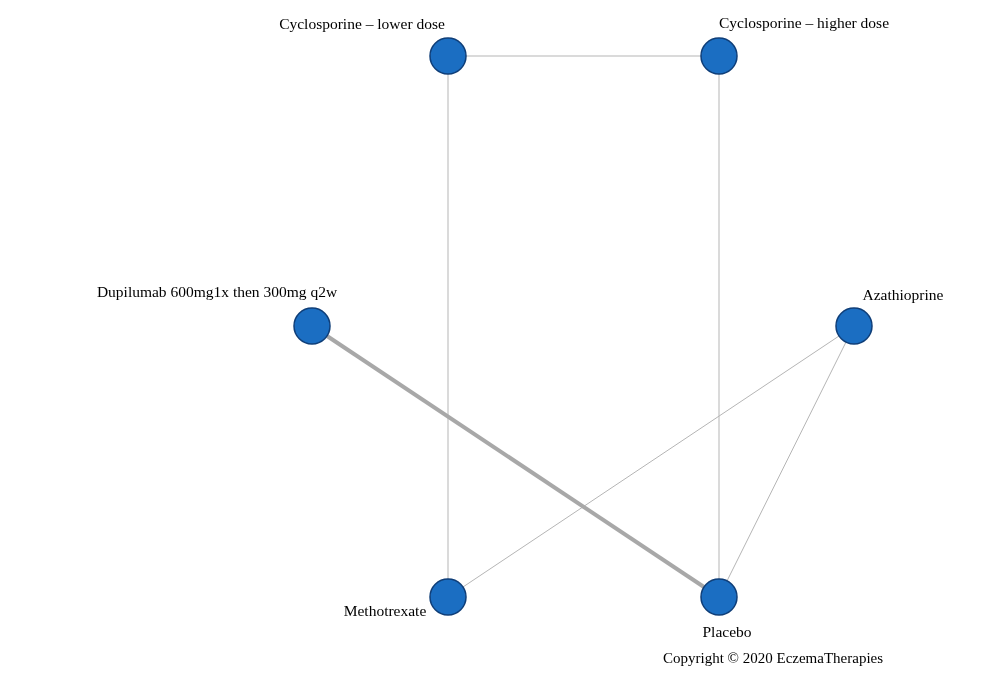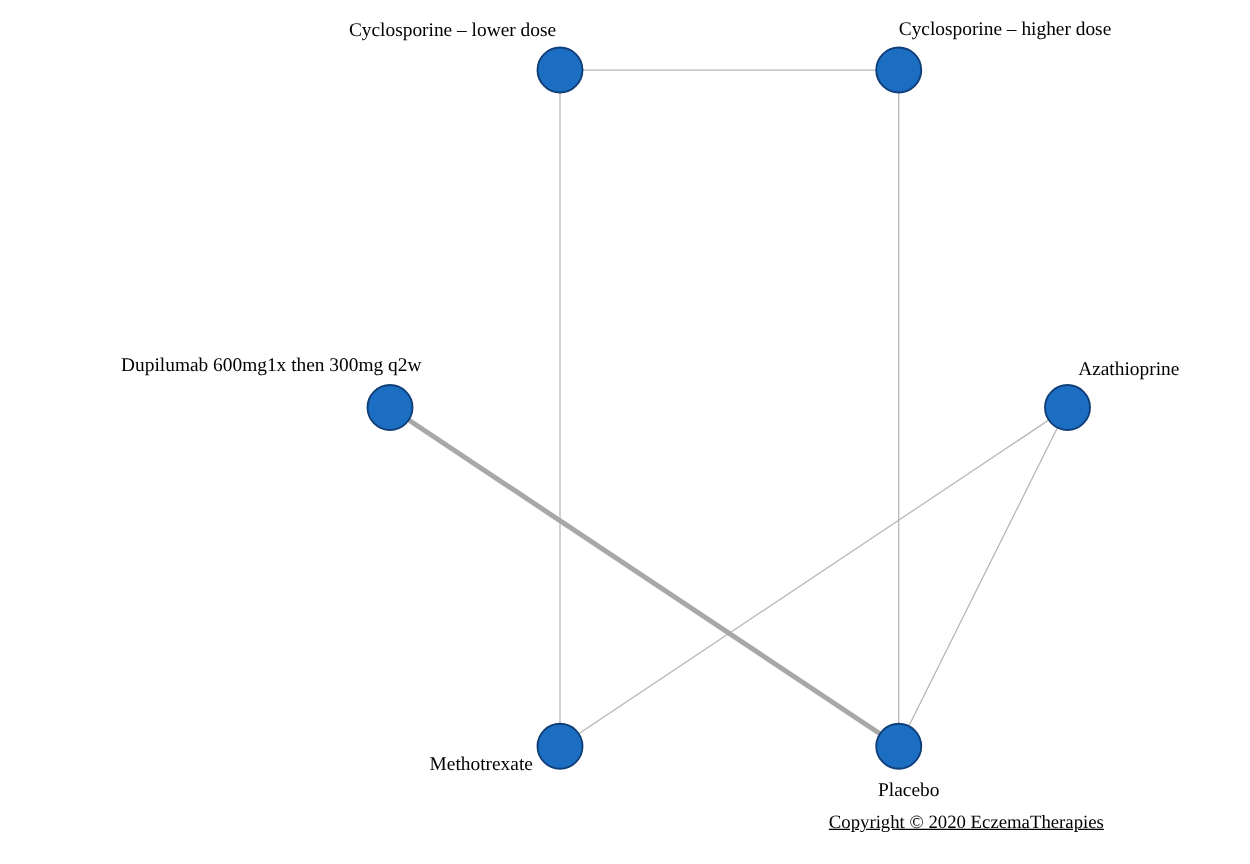--- a/index.html
+++ b/index.html
@@ -30,21 +30,20 @@
   .footer {
     position: absolute;
     left: 663px;
     top: 649px;
     font-family: "Liberation Serif", serif;
     font-size: 15px;
     color: #000000;
     line-height: 1.25;
     text-align: left;
     white-space: nowrap;
-    text-decoration: underline;
   }
 </style>
 </head>
 <body>
 
 <div class="canvas">
   <svg class="network" id="net" viewBox="0 0 1000 691">
       <line x1="448" y1="56" x2="719" y2="56" stroke="#b5b5b5" stroke-width="1"></line>
       <line x1="448" y1="56" x2="448" y2="597" stroke="#b5b5b5" stroke-width="1"></line>
       <line x1="719" y1="56" x2="719" y2="597" stroke="#b5b5b5" stroke-width="1"></line>

